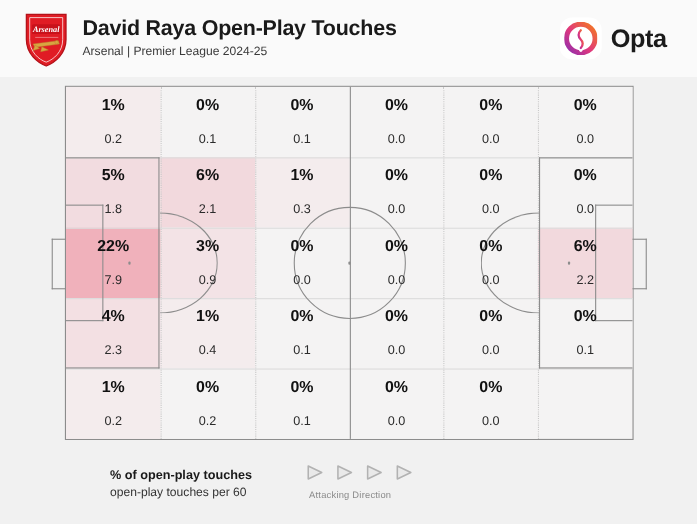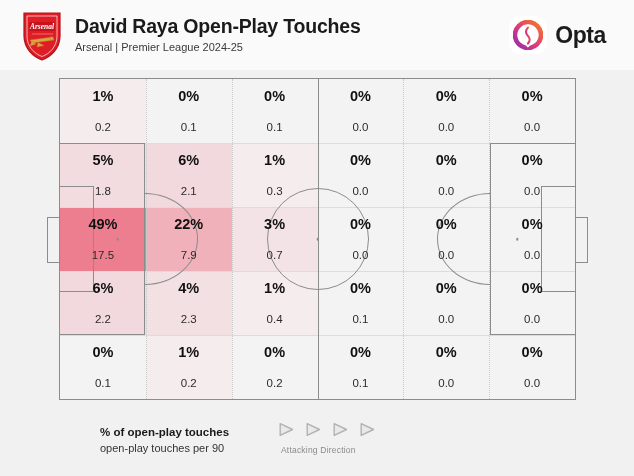--- a/index.html
+++ b/index.html
@@ -207,31 +207,27 @@
             <div class="per90">0.0</div>
           </div>
           <div class="cell" style="background: rgb(244, 243, 243);">
             <div class="pct">0%</div>
             <div class="per90">0.0</div>
           </div>
           <div class="cell" style="background: rgb(244, 243, 243);">
             <div class="pct">0%</div>
             <div class="per90">0.0</div>
           </div>
-          <div class="cell" style="background: rgb(236, 126, 144);">
-            <div class="pct">49%</div>
-            <div class="per90">17.5</div>
-          </div>
           <div class="cell" style="background: rgb(240, 177, 187);">
             <div class="pct">22%</div>
             <div class="per90">7.9</div>
           </div>
           <div class="cell" style="background: rgb(243, 227, 230);">
             <div class="pct">3%</div>
-            <div class="per90">0.7</div>
+            <div class="per90">0.9</div>
           </div>
           <div class="cell" style="background: rgb(244, 243, 243);">
             <div class="pct">0%</div>
             <div class="per90">0.0</div>
           </div>
           <div class="cell" style="background: rgb(244, 243, 243);">
             <div class="pct">0%</div>
             <div class="per90">0.0</div>
           </div>
           <div class="cell" style="background: rgb(244, 243, 243);">
@@ -320,21 +316,21 @@
 
       <div class="spot" style="right:11.2%;top:50%;transform:translate(50%,-50%);"></div>
       <div class="arc" style="right:16.6%;top:50%;transform:translateY(-50%);width:52px;height:90px;
                   border-radius:100% 0 0 100%/50% 0 0 50%;border-right:none;"></div>
     </div>
   </div>
 
   <div class="footer">
     <div class="legend-text">
       <div class="legend-main">% of open-play touches</div>
-      <div class="legend-sub">open-play touches per 90</div>
+      <div class="legend-sub">open-play touches per 60</div>
     </div>
     <div class="arrows" id="arrows">
         <svg width="17" height="15" viewBox="0 0 17 15">
           <path d="M2.2 1.6 L14.5 7.5 L2.2 13.4 Z" fill="#e9e9e9" stroke="#b2b2b2" stroke-width="1.4" stroke-linejoin="round"></path>
         </svg>
         <svg width="17" height="15" viewBox="0 0 17 15">
           <path d="M2.2 1.6 L14.5 7.5 L2.2 13.4 Z" fill="#e9e9e9" stroke="#b2b2b2" stroke-width="1.4" stroke-linejoin="round"></path>
         </svg>
         <svg width="17" height="15" viewBox="0 0 17 15">
           <path d="M2.2 1.6 L14.5 7.5 L2.2 13.4 Z" fill="#e9e9e9" stroke="#b2b2b2" stroke-width="1.4" stroke-linejoin="round"></path>

